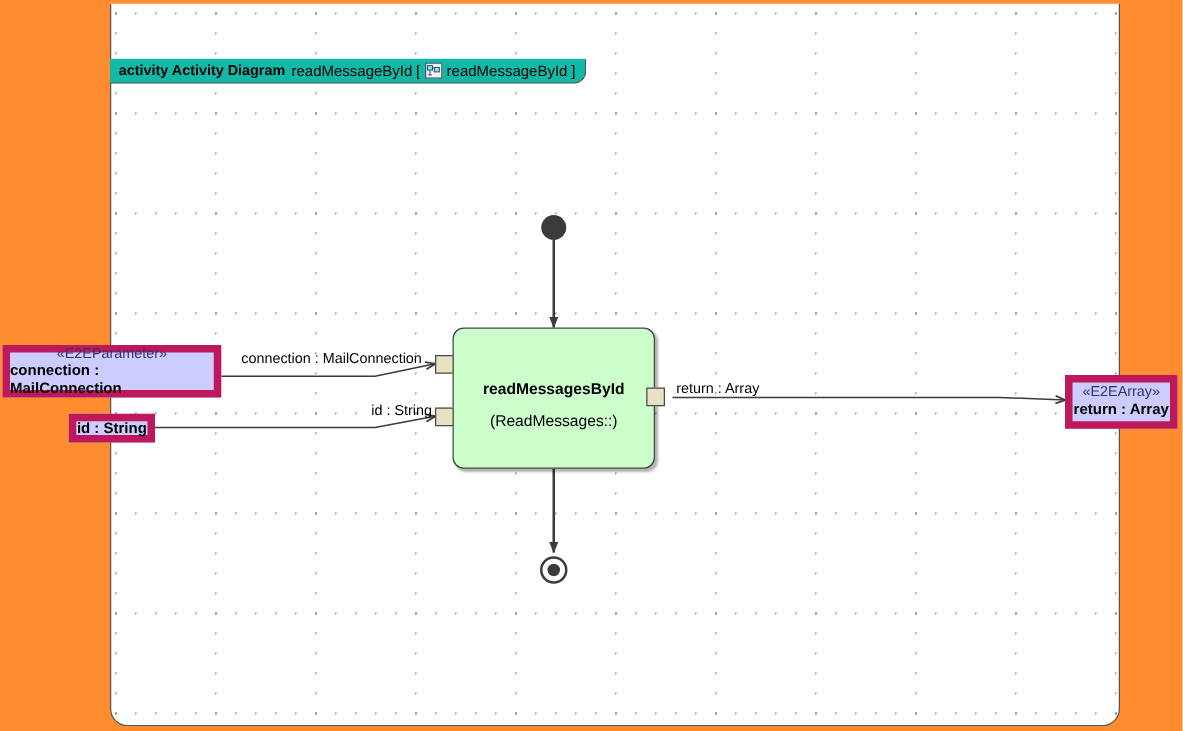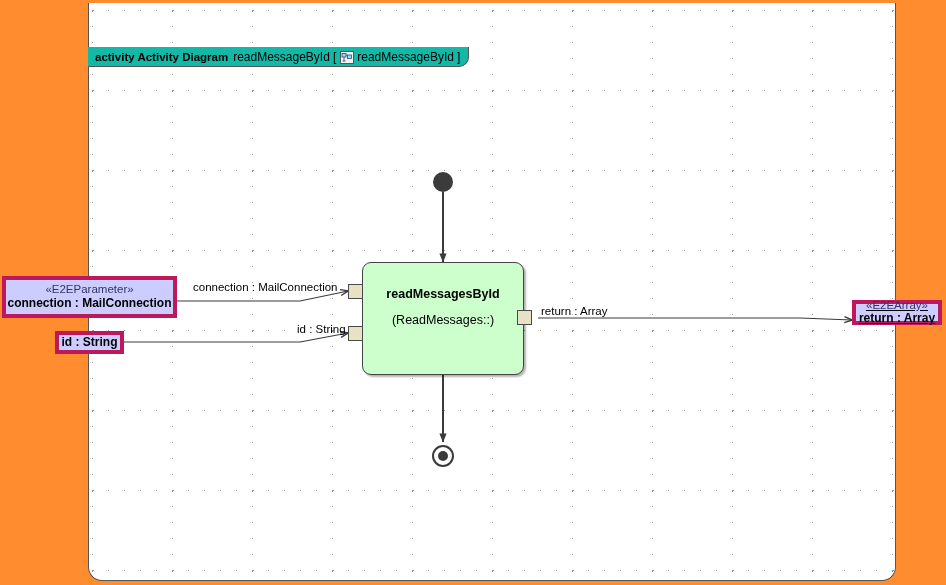--- a/index.html
+++ b/index.html
@@ -95,21 +95,21 @@
   
   .node {
     position: absolute;
     box-sizing: border-box;
     z-index: 4;
   }
 
   
   .param-box {
     background: #CCCCFF;
-    border: 4px solid #be185d;
+    border: 6px solid #be185d;
     display: flex;
     flex-direction: column;
     align-items: center;
     justify-content: center;
     line-height: 1.15;
   }
   .param-box .stereo {
     font-size: 11.5px;
     color: #333366;
   }
@@ -121,21 +121,22 @@
 
   
   #activity-node {
     background: #CCFFCC;
     border: 1px solid #444444;
     border-radius: 9px;
     box-shadow: 2px 2px 2px rgba(0,0,0,0.30);
     display: flex;
     flex-direction: column;
     align-items: center;
-    padding-top: 24px;
+    padding-top: 10px;
+    justify-content: center;
   }
   #activity-node .title {
     font-size: 12.5px;
     font-weight: bold;
     color: #000;
   }
   #activity-node .subtitle {
     font-size: 12.5px;
     color: #000;
     margin-top: 12px;
@@ -260,20 +261,20 @@
 
 <div class="node param-box" style="left:2px; top:276px; width:175px; height:42px;">
   <div class="stereo">«E2EParameter»</div>
   <div class="nmline">connection : MailConnection</div>
 </div>
 
 <div class="node param-box" style="left:55px; top:331px; width:69px; height:23px;">
   <div class="nmline">id : String</div>
 </div>
 
-<div class="node param-box" style="left:852px; top:300px; width:90px; height:25px;text-decoration:underline;">
+<div class="node param-box" style="left:852px; top:300px; width:90px; height:43px;">
   <div class="stereo">«E2EArray»</div>
   <div class="nmline">return : Array</div>
 </div>
 
 <div class="edge-label" style="left:193px; top:281px;">connection : MailConnection</div>
 <div class="edge-label" style="left:297px; top:323px;">id : String</div>
 <div class="edge-label" style="left:541px; top:305px;">return : Array</div>
 
 </body></html>

